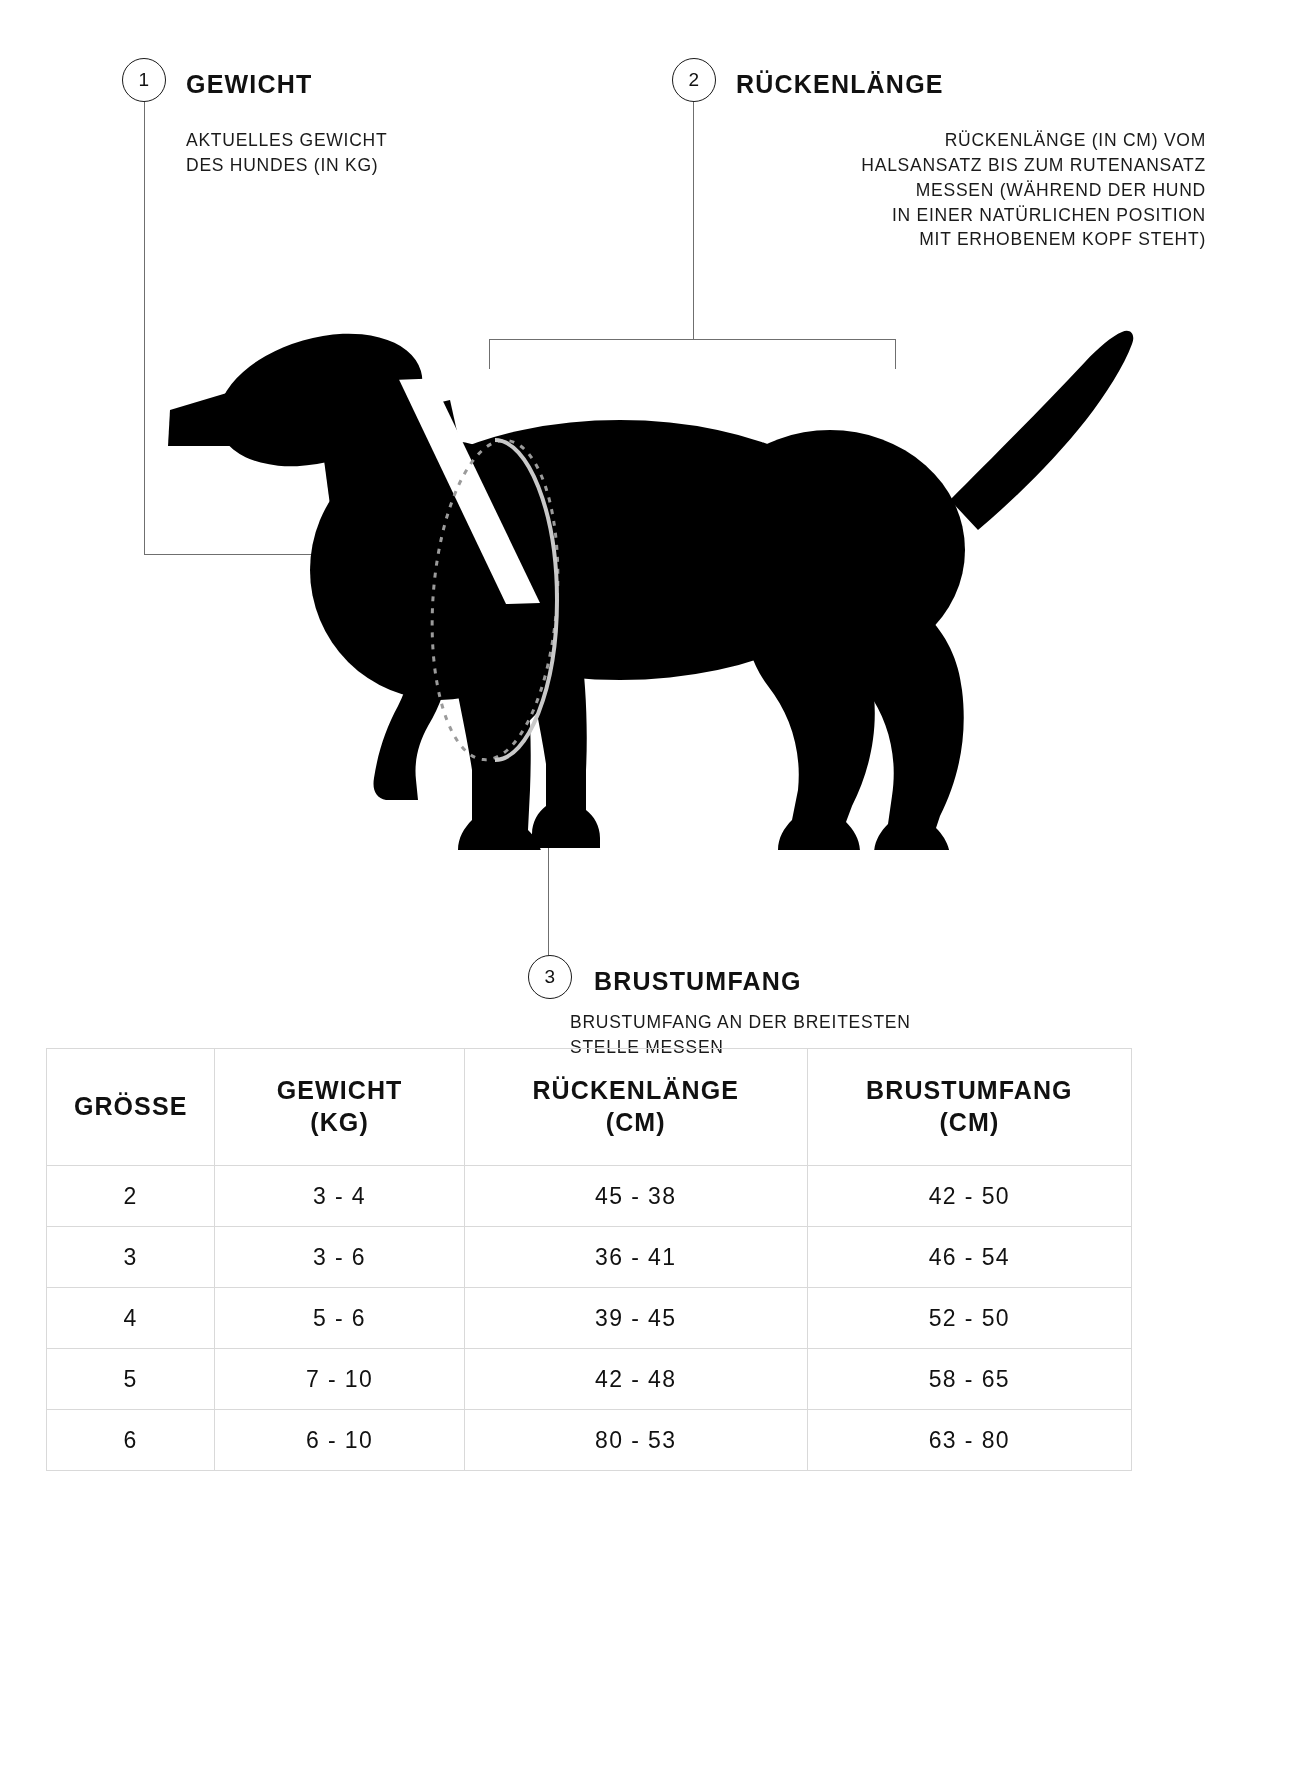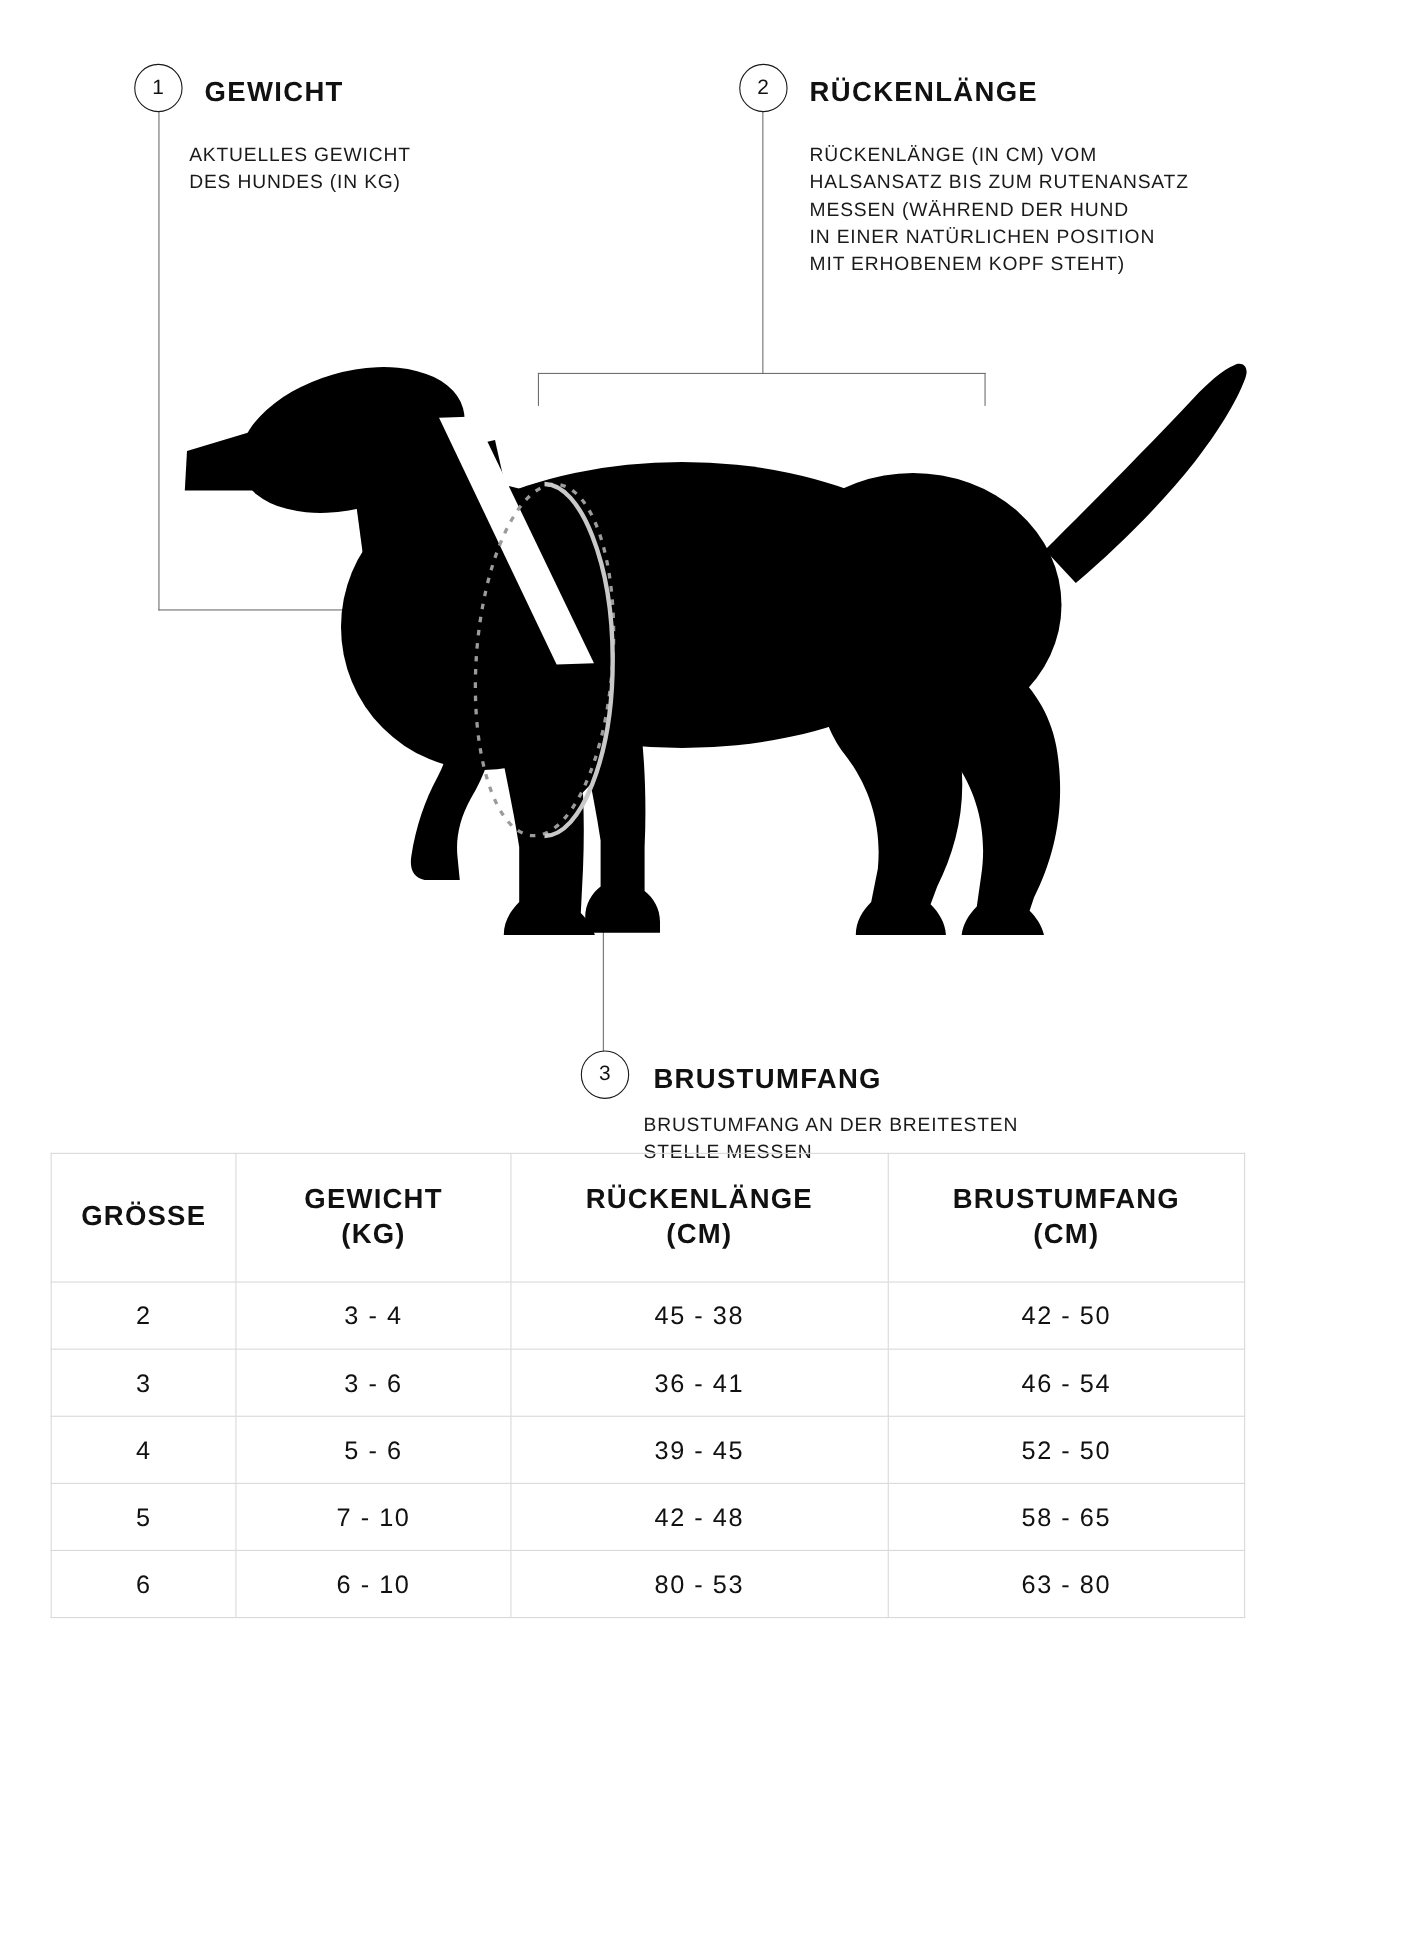--- a/index.html
+++ b/index.html
@@ -332,34 +332,34 @@
 
       <path d="M253,128 L286,128 L386,356 L352,356 Z" fill="#ffffff" transform="rotate(-2 300 240)"></path>
 
       <ellipse cx="345" cy="350" rx="62" ry="160" fill="none" stroke="#9b9b9b" stroke-width="3" stroke-dasharray="5 7" transform="rotate(4 345 350)"></ellipse>
       <path d="M345,190 C378,190 407,262 407,350 C407,438 378,510 345,510" fill="none" stroke="#c9c9c9" stroke-width="4"></path>
     </svg>
   </div>
 
   <div class="callout-num" style="left:122px; top:58px;">1</div>
   <div class="callout-title" style="left:186px; top:70px;">GEWICHT</div>
-  <div class="callout-body" style="left:172px; top:128px; width:330px; white-space:pre-line;">AKTUELLES GEWICHT
+  <div class="callout-body" style="left:186px; top:128px; width:330px; white-space:pre-line;">AKTUELLES GEWICHT
 DES HUNDES (IN KG)</div>
 
   <div class="callout-num" style="left:672px; top:58px;">2</div>
   <div class="callout-title" style="left:736px; top:70px;">RÜCKENLÄNGE</div>
-  <div class="callout-body" style="left:736px; top:128px; width:470px; white-space:pre-line;">RÜCKENLÄNGE (IN CM) VOM
+  <div class="callout-body" style="left:736px; top:128px; width:470px; white-space:pre-line;text-align:right;">RÜCKENLÄNGE (IN CM) VOM
 HALSANSATZ BIS ZUM RUTENANSATZ
 MESSEN (WÄHREND DER HUND
 IN EINER NATÜRLICHEN POSITION
 MIT ERHOBENEM KOPF STEHT)</div>
 
   <div class="callout-num" style="left:528px; top:955px;">3</div>
   <div class="callout-title" style="left:594px; top:967px;">BRUSTUMFANG</div>
-  <div class="callout-body" style="left:585px; top:1010px; width:520px; white-space:pre-line;">BRUSTUMFANG AN DER BREITESTEN
+  <div class="callout-body" style="left:570px; top:1010px; width:520px; white-space:pre-line;">BRUSTUMFANG AN DER BREITESTEN
 STELLE MESSEN</div>
 </div>
 
 <div class="table-wrap">
   <table>
     <colgroup>
       <col class="c1">
         <col class="c2">
         <col class="c3">
         <col class="c4">

